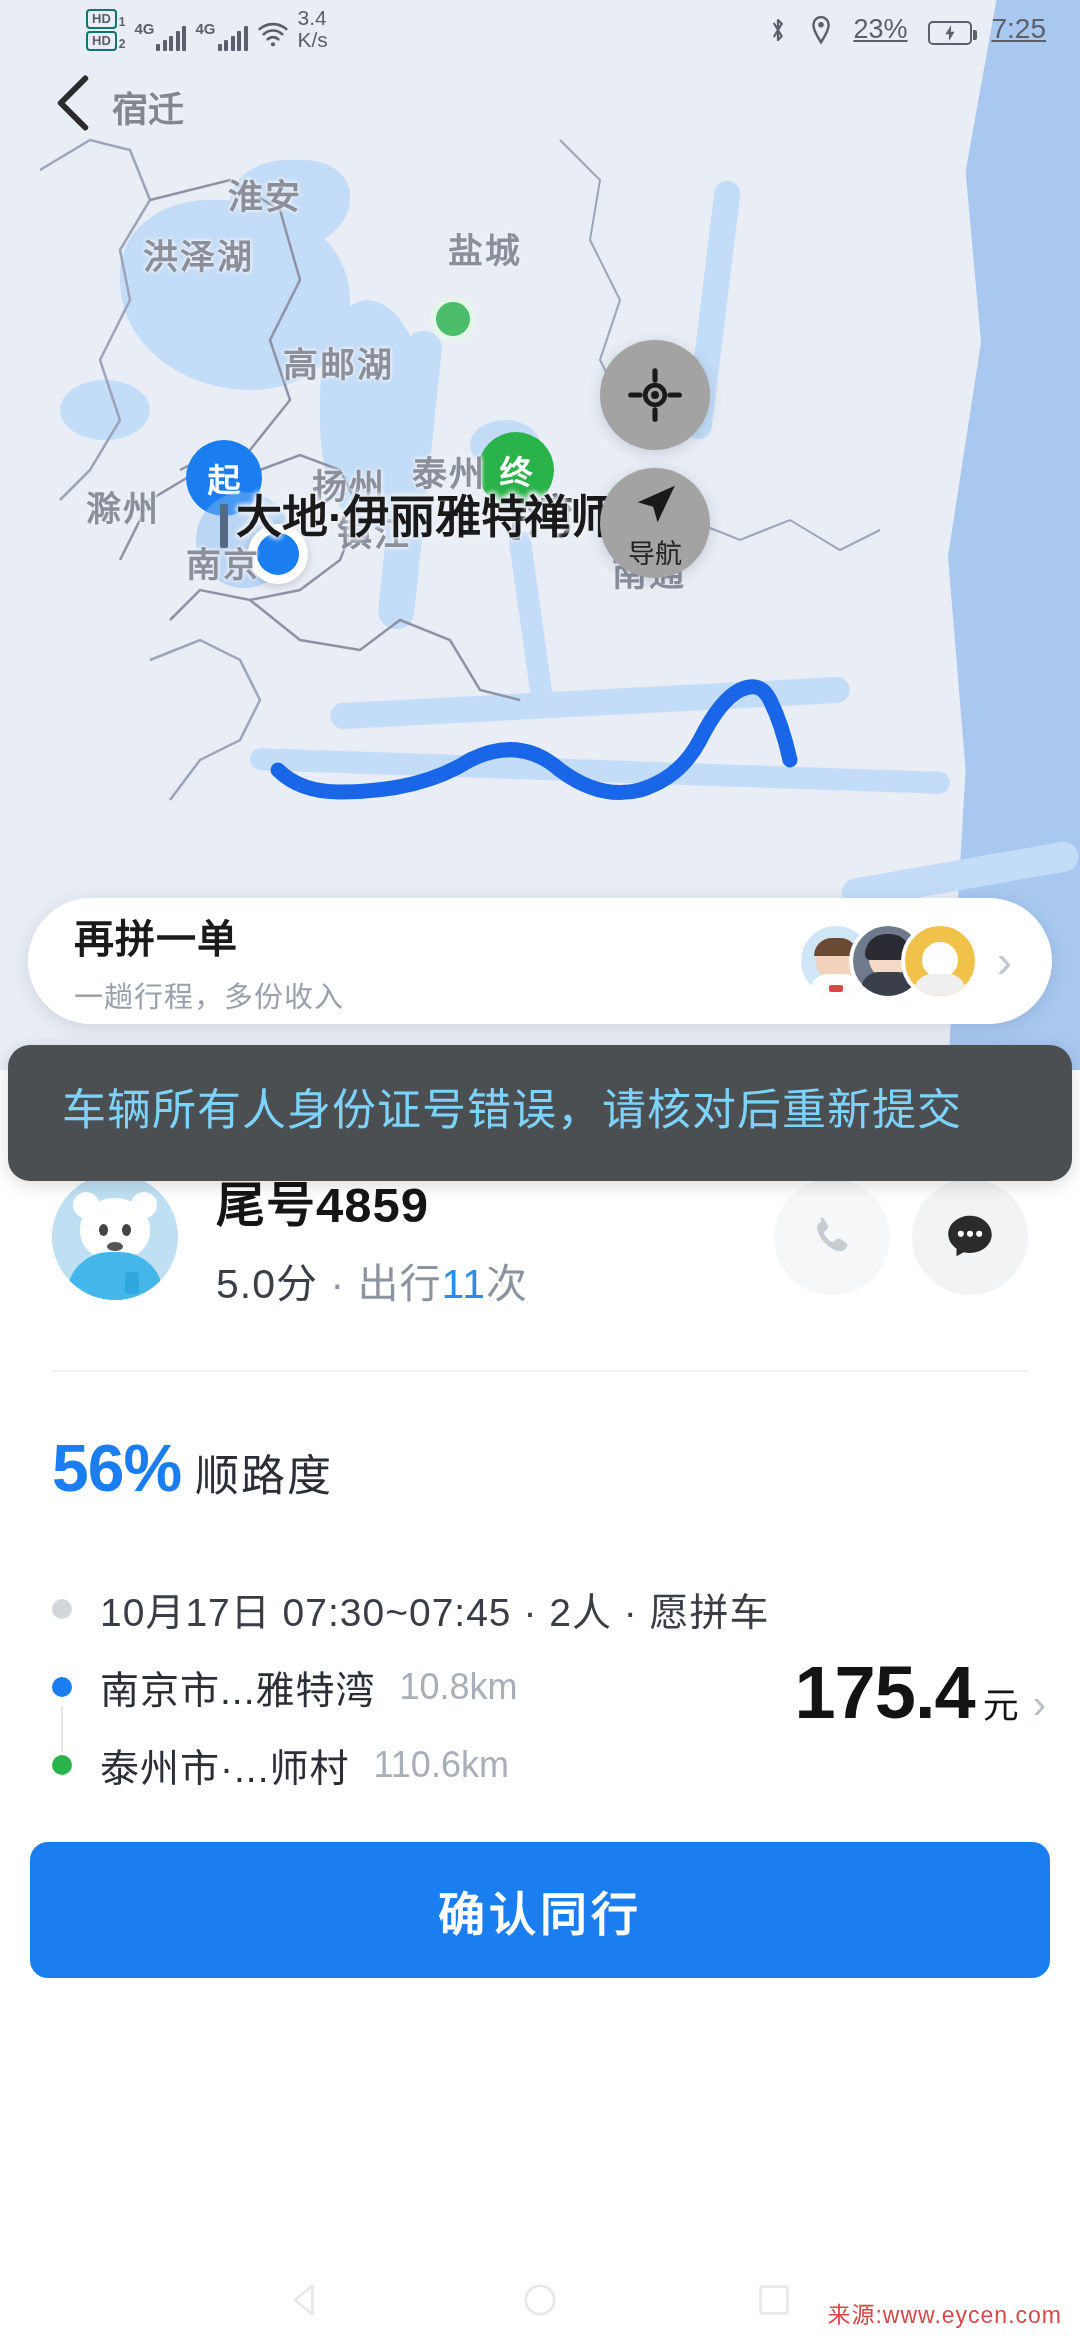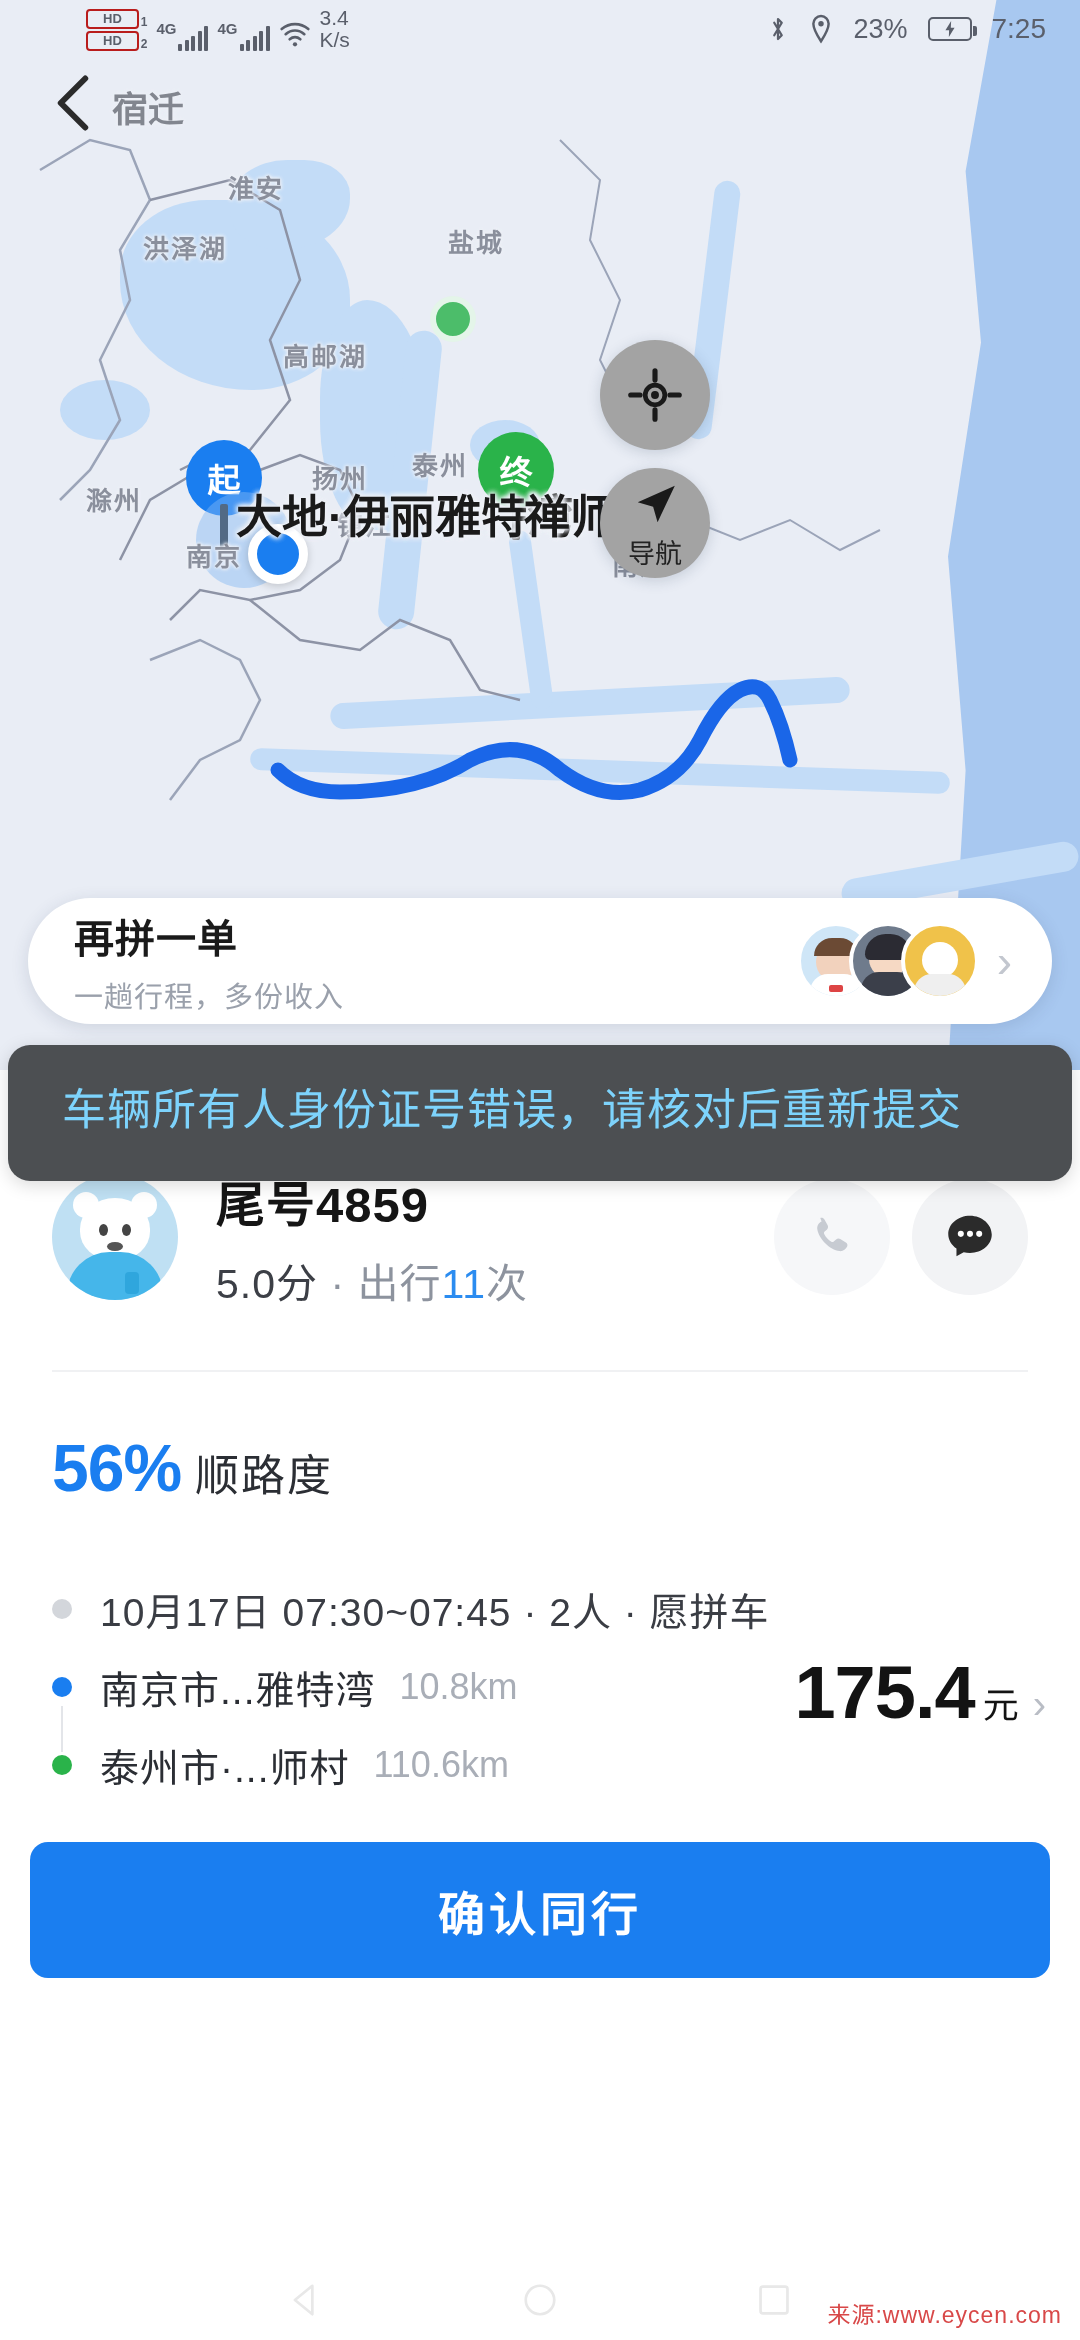--- a/index.html
+++ b/index.html
@@ -17,21 +17,21 @@
     background:#e9edf5;
     overflow:hidden;
   }
   .sea {
     position:absolute; right:0; top:0; width:220px; height:1070px;
     background:#a8c8f0;
     clip-path:polygon(62% 0%, 100% 0%, 100% 100%, 40% 100%, 48% 72%, 40% 52%, 55% 32%, 48% 16%);
   }
   .water2 { position:absolute; background:#c3dcf7; }
   .maplabel {
-    position:absolute; color:#8a8f9c; font-size:26px; font-weight:bold;
+    position:absolute; color:#8a8f9c; font-size:35px; font-weight:bold;
     text-shadow:0 0 4px #eef1f7, 0 0 4px #eef1f7, 0 0 3px #eef1f7;
     white-space:nowrap; letter-spacing:2px;
   }
 
   
   #backbtn {
     position:absolute; left:38px; top:68px; width:70px; height:70px;
     display:flex; align-items:center; justify-content:center;
   }
   #backbtn svg { width:42px; height:56px; }
@@ -191,24 +191,24 @@
     color:#fff; font-size:47px; font-weight:bold; letter-spacing:4px;
   }
 
   
   #statusbar {
     position:absolute; left:0; top:0; width:1080px; height:58px;
     display:flex; align-items:center; z-index:40;
     color:#5a5f6b; font-size:25px;
   }
   #sb-left { display:flex; align-items:flex-end; margin-left:86px; gap:9px; }
-  #sb-right { margin-left:auto; margin-right:34px; display:flex; align-items:center; gap:20px; }
+  #sb-right { margin-left:auto; margin-right:34px; display:flex; align-items:flex-end; gap:20px;text-decoration:underline; }
   .hdbox {
-    border:2px solid #b91c1c; border-radius:4px; font-size:13px; font-weight:bold;
-    padding:0px 15px; line-height:1.25; letter-spacing:0;text-align:center;
+    border:2px solid #0f766e; border-radius:4px; font-size:13px; font-weight:bold;
+    padding:0px 4px; line-height:1.25; letter-spacing:0;text-align:center;
   }
   .hdwrap { display:flex; flex-direction:column; gap:2px; }
   .hdrow { display:flex; align-items:flex-end; gap:2px; }
   .hdnum { font-size:12px; font-weight:bold; }
   .gstack { display:flex; align-items:flex-end; gap:2px; }
   .gtag { font-size:15px; font-weight:bold; margin-bottom:14px; }
   .bars { display:flex; align-items:flex-end; gap:2.5px; height:26px; }
   .bars i { width:4px; background:#5a5f6b; display:block; border-radius:1px; }
   .kbs { font-size:21px; line-height:1.05; text-align:left; }
   .pct-txt { font-size:27px; }

